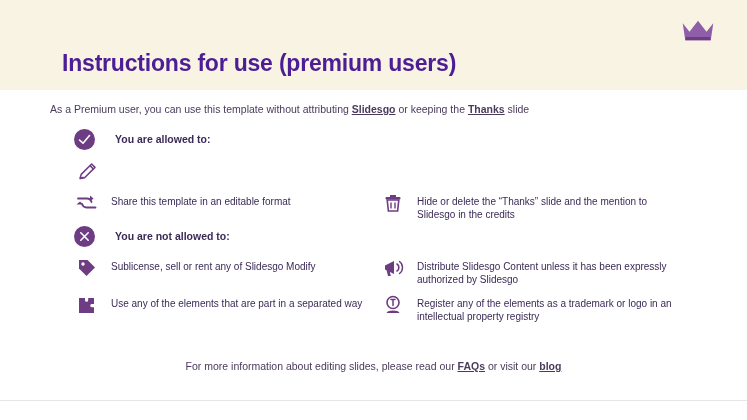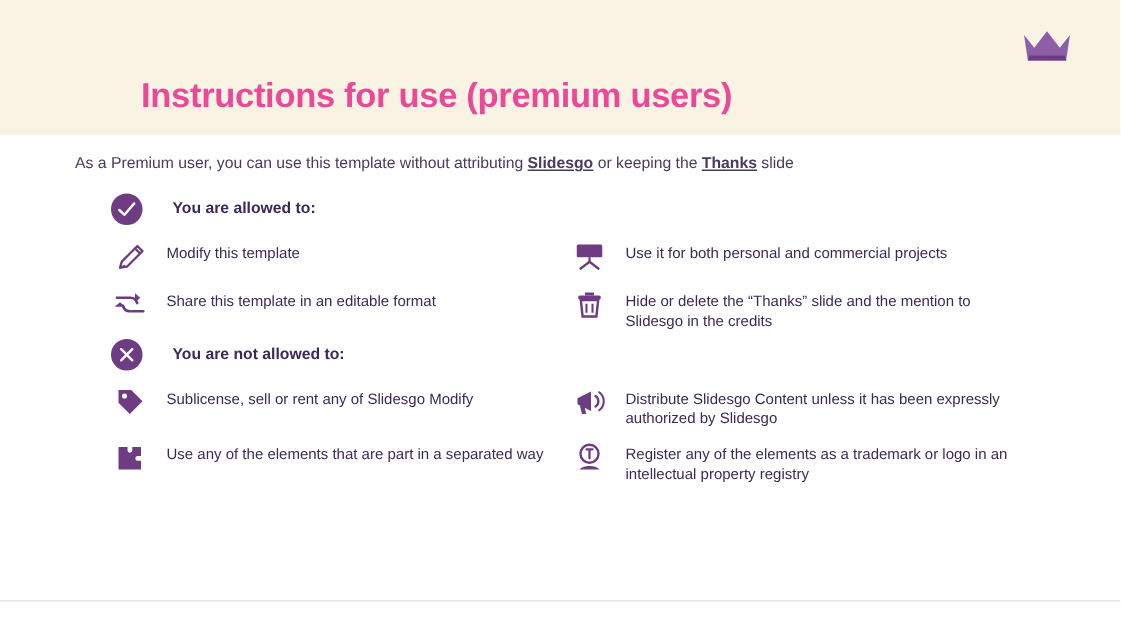--- a/index.html
+++ b/index.html
@@ -30,23 +30,22 @@
     top: 18px;
     width: 34px;
     height: 26px;
   }
   .title {
     position: absolute;
     left: 62px;
     top: 50px;
     font-size: 23px;
     font-weight: bold;
-    color: #ec4899;
+    color: #4c1d95;
     letter-spacing: -0.2px;
-    margin-left: 32px;
   }
   .subtitle {
     position: absolute;
     left: 50px;
     top: 103px;
     font-size: 10.5px;
     color: #4a3a5c;
   }
   .subtitle a {
     color: #4a3a5c;
@@ -171,31 +170,20 @@
     <div class="rows">
       <div class="row">
         <div class="cell">
           <span class="ico">
             <svg viewBox="0 0 26 26" width="26" height="26" aria-hidden="true">
               <path d="M6 20.5 L7.2 16.4 L17.6 6 L21 9.4 L10.6 19.8 Z" fill="none" stroke="#6d3c83" stroke-width="1.5" stroke-linejoin="round"></path>
               <path d="M16 7.6 L19.4 11" stroke="#6d3c83" stroke-width="1.5"></path>
               <path d="M6 20.5 L9.6 19.2" stroke="#6d3c83" stroke-width="1.5"></path>
             </svg>
           </span>
-          <span class="cell-text">Modify this template</span>
-        </div>
-        <div class="cell right">
-          <span class="ico">
-            <svg viewBox="0 0 26 26" width="26" height="26" aria-hidden="true">
-              <rect x="4.5" y="5" width="17" height="8.5" rx="1" fill="#6d3c83"></rect>
-              <path d="M13 13.5 L13 16.5" stroke="#6d3c83" stroke-width="1.5"></path>
-              <path d="M6.5 21.5 L13 16.5 L19.5 21.5" fill="none" stroke="#6d3c83" stroke-width="1.5" stroke-linejoin="round"></path>
-            </svg>
-          </span>
-          <span class="cell-text">Use it for both personal and commercial projects</span>
         </div>
       </div>
 
       <div class="row">
         <div class="cell">
           <span class="ico">
             <svg viewBox="0 0 26 26" width="26" height="26" aria-hidden="true">
               <path d="M4 8.5 H13 C16 8.5 17 10.5 17.5 12" fill="none" stroke="#6d3c83" stroke-width="1.8" stroke-linecap="round"></path>
               <path d="M16 5.5 L19.5 8.5 L16 11.5 Z" fill="#6d3c83"></path>
               <path d="M21.5 17.5 H12.5 C9.5 17.5 8.5 15.5 8 14" fill="none" stroke="#6d3c83" stroke-width="1.8" stroke-linecap="round"></path>
@@ -269,15 +257,18 @@
               <path d="M11 7.5 H15 M13 7.5 V13.5" stroke="#6d3c83" stroke-width="1.5" stroke-linecap="round"></path>
               <path d="M6.5 21 C8 17.8 18 17.8 19.5 21 Z" fill="#6d3c83"></path>
             </svg>
           </span>
           <span class="cell-text">Register any of the elements as a trademark or logo in an intellectual property registry</span>
         </div>
       </div>
     </div>
   </div>
 
+  <div class="footer">
+    <span>For more information about editing slides, please read our </span><a href="#">FAQs</a><span> or visit our </span><a href="#">blog</a>
+  </div>
 
   <div class="bottom-rule"></div>
 </div>
 
 </body></html>

